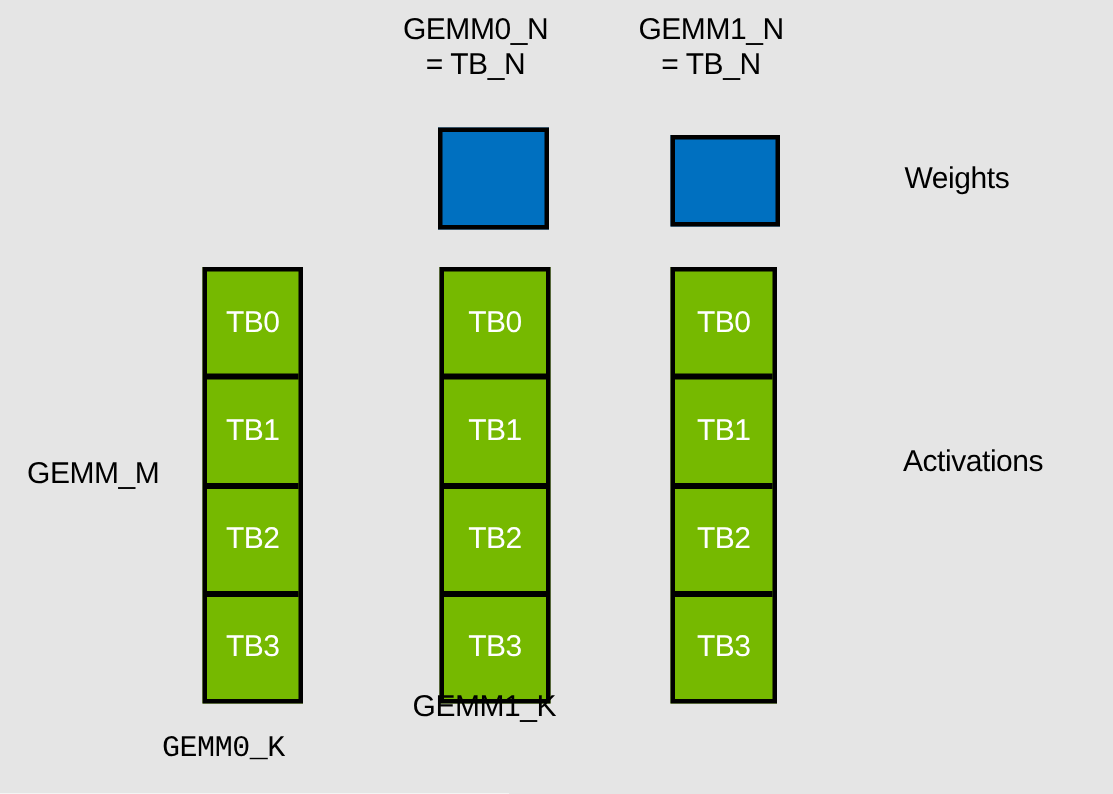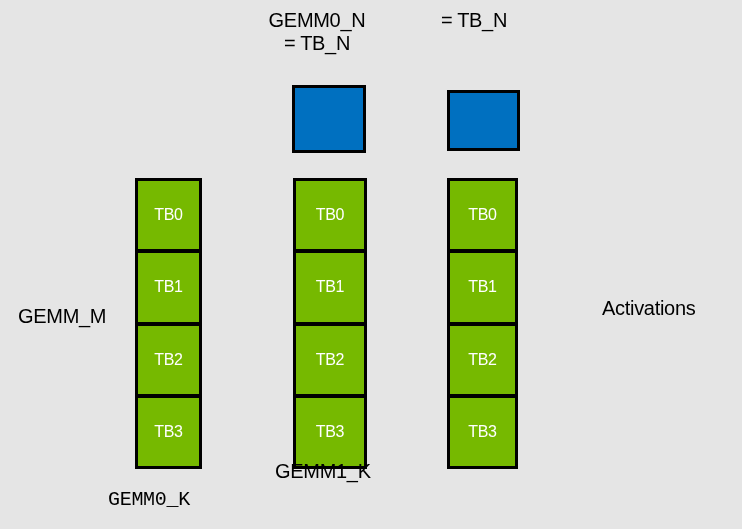--- a/index.html
+++ b/index.html
@@ -41,43 +41,45 @@
     border: 3px solid var(--border, #000000);
     display: flex;
     flex-direction: column;
   }
   .tb-cell {
     flex: 1 1 0;
     display: flex;
     align-items: center;
     justify-content: center;
     color: var(--tb-label-text, #ffffff);
-    font-size: 16px;
+    font-size: 20px;
     letter-spacing: -0.3px;
   }
   .tb-cell + .tb-cell {
     border-top: 4px solid var(--border, #000000);
   }
 </style>
 </head>
 <body>
 
 <div class="stage">
 
   <div class="lbl top-label" style="left:237px; top:9px; width:160px;">
     <div>GEMM0_N</div>
     <div>= TB_N</div>
   </div>
   <div class="lbl top-label" style="left:394px; top:9px; width:160px;">
+    <div>GEMM1_N</div>
     <div>= TB_N</div>
   </div>
 
   <div class="weight-box" style="left:292px; top:85px; width:74px; height:68px;"></div>
   <div class="weight-box" style="left:447px; top:90px; width:73px; height:61px;"></div>
 
+  <div class="lbl" style="left:603px; top:108px;">Weights</div>
 
   <div class="tb-column" style="left:135px; top:178px; width:67px; height:291px;">
     <div class="tb-cell">TB0</div>
     <div class="tb-cell">TB1</div>
     <div class="tb-cell">TB2</div>
     <div class="tb-cell">TB3</div>
   </div>
 
   <div class="tb-column" style="left:293px; top:178px; width:74px; height:291px;">
     <div class="tb-cell">TB0</div>

